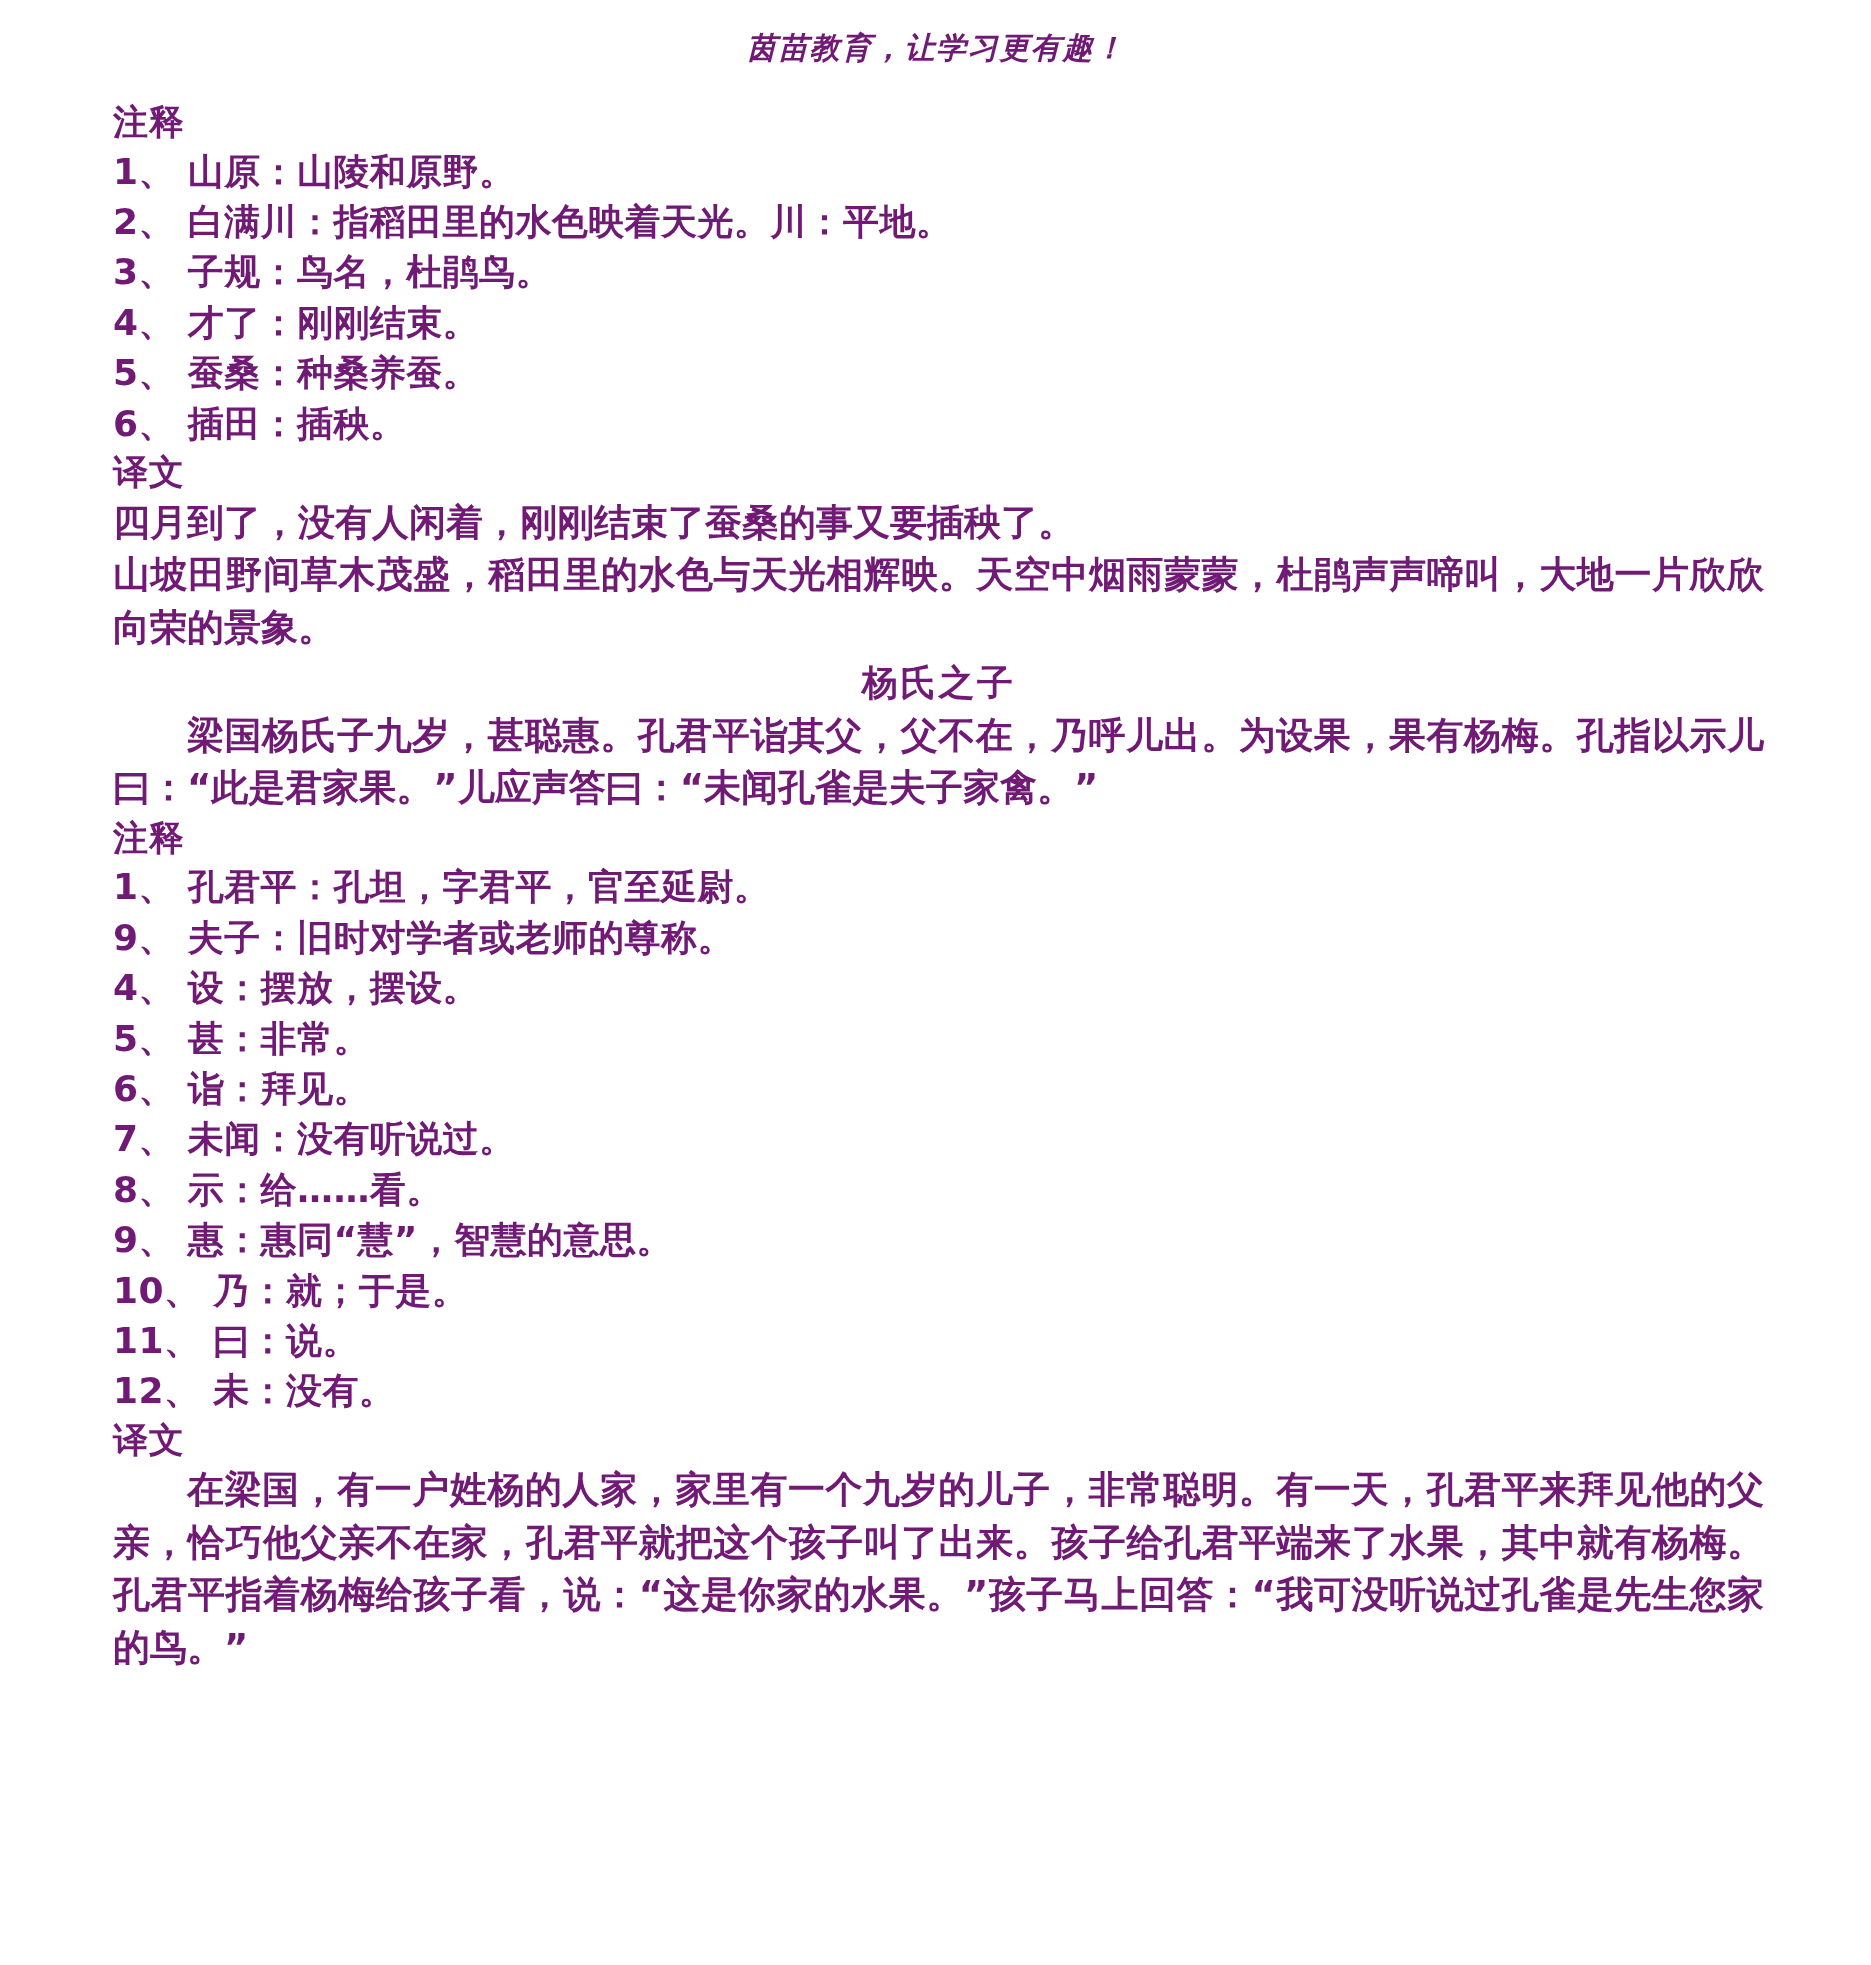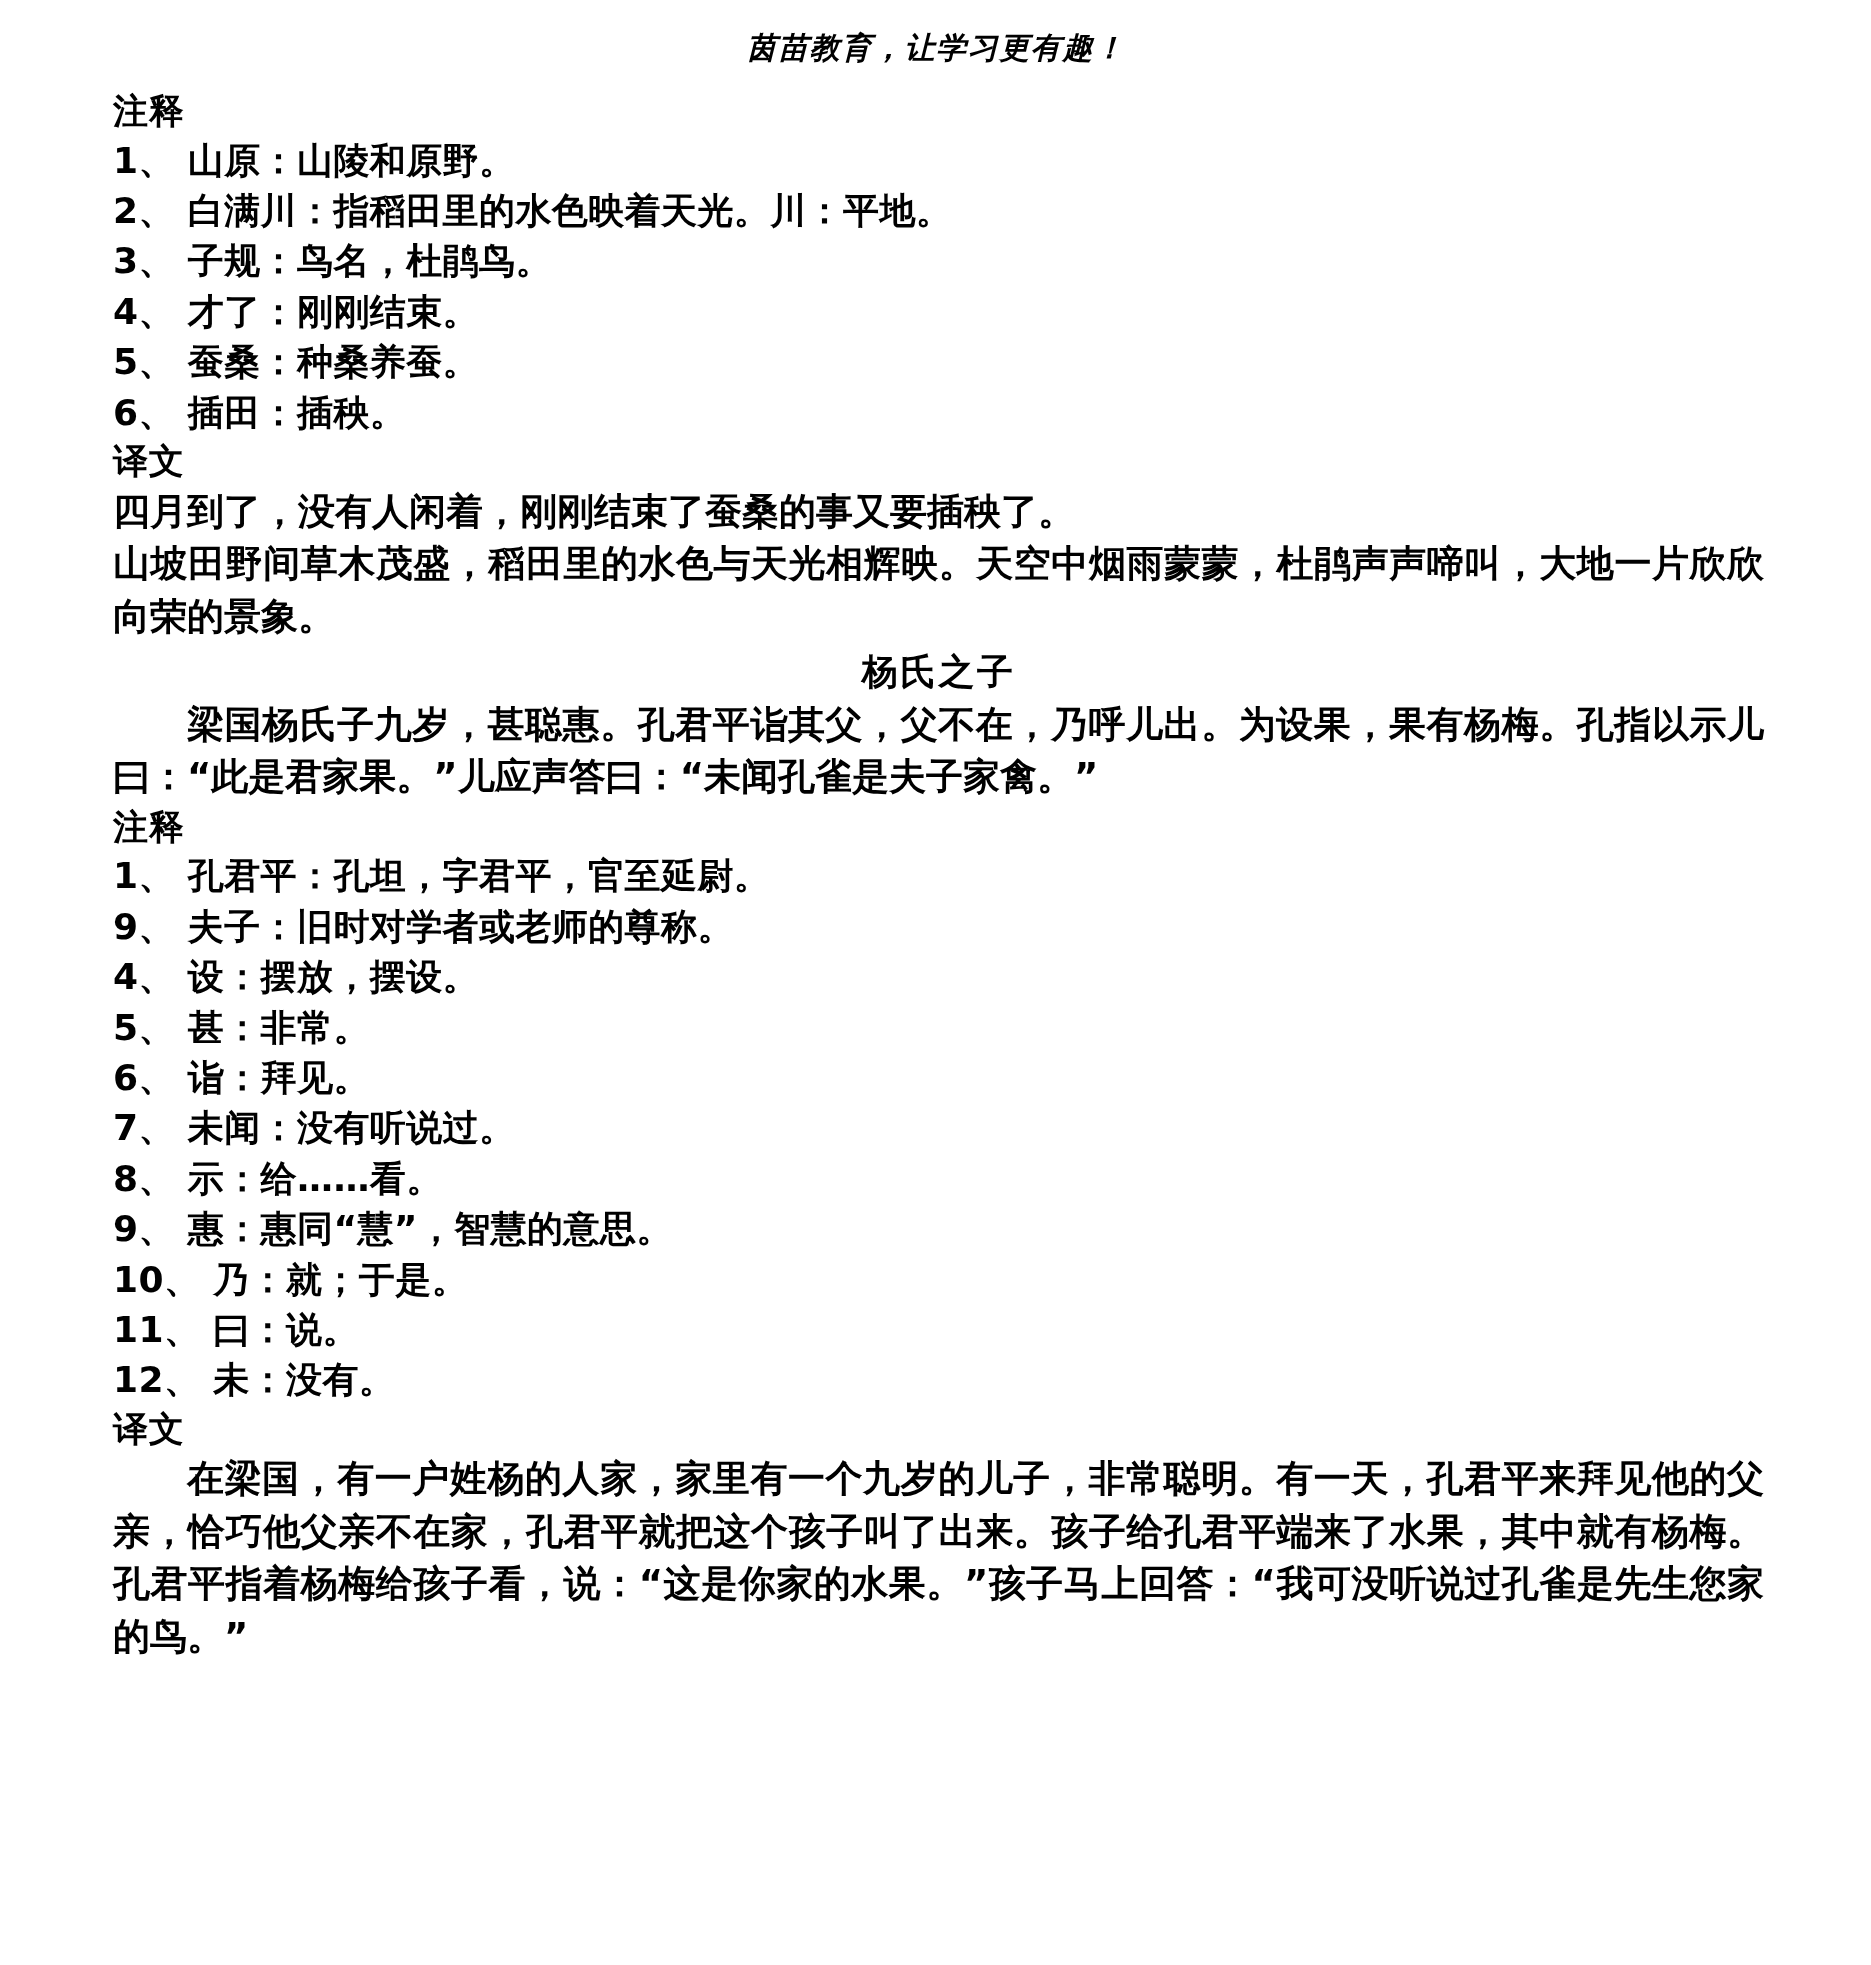--- a/index.html
+++ b/index.html
@@ -32,30 +32,30 @@
     font-weight: 700;
     font-style: italic;
     letter-spacing: 1.6px;
     color: #000000;
     font-family: "DejaVu Sans", "Liberation Sans", sans-serif;
   }
 
   
   .content {
     position: absolute;
-    top: 88px;
+    top: 99px;
     left: 113px;
     width: 1651px;
     color: #000;
   }
 
   .cn {
     font-family: "DejaVu Sans", "Liberation Sans", sans-serif;
     font-weight: 700;
-    color: #000000;
+    color: #701a75;
   }
 
   
   .section-label {
     font-size: 35px;
     line-height: 1.34;
     margin: 0 0 0.8px 0;
     letter-spacing: 0.8px;
   }
 

